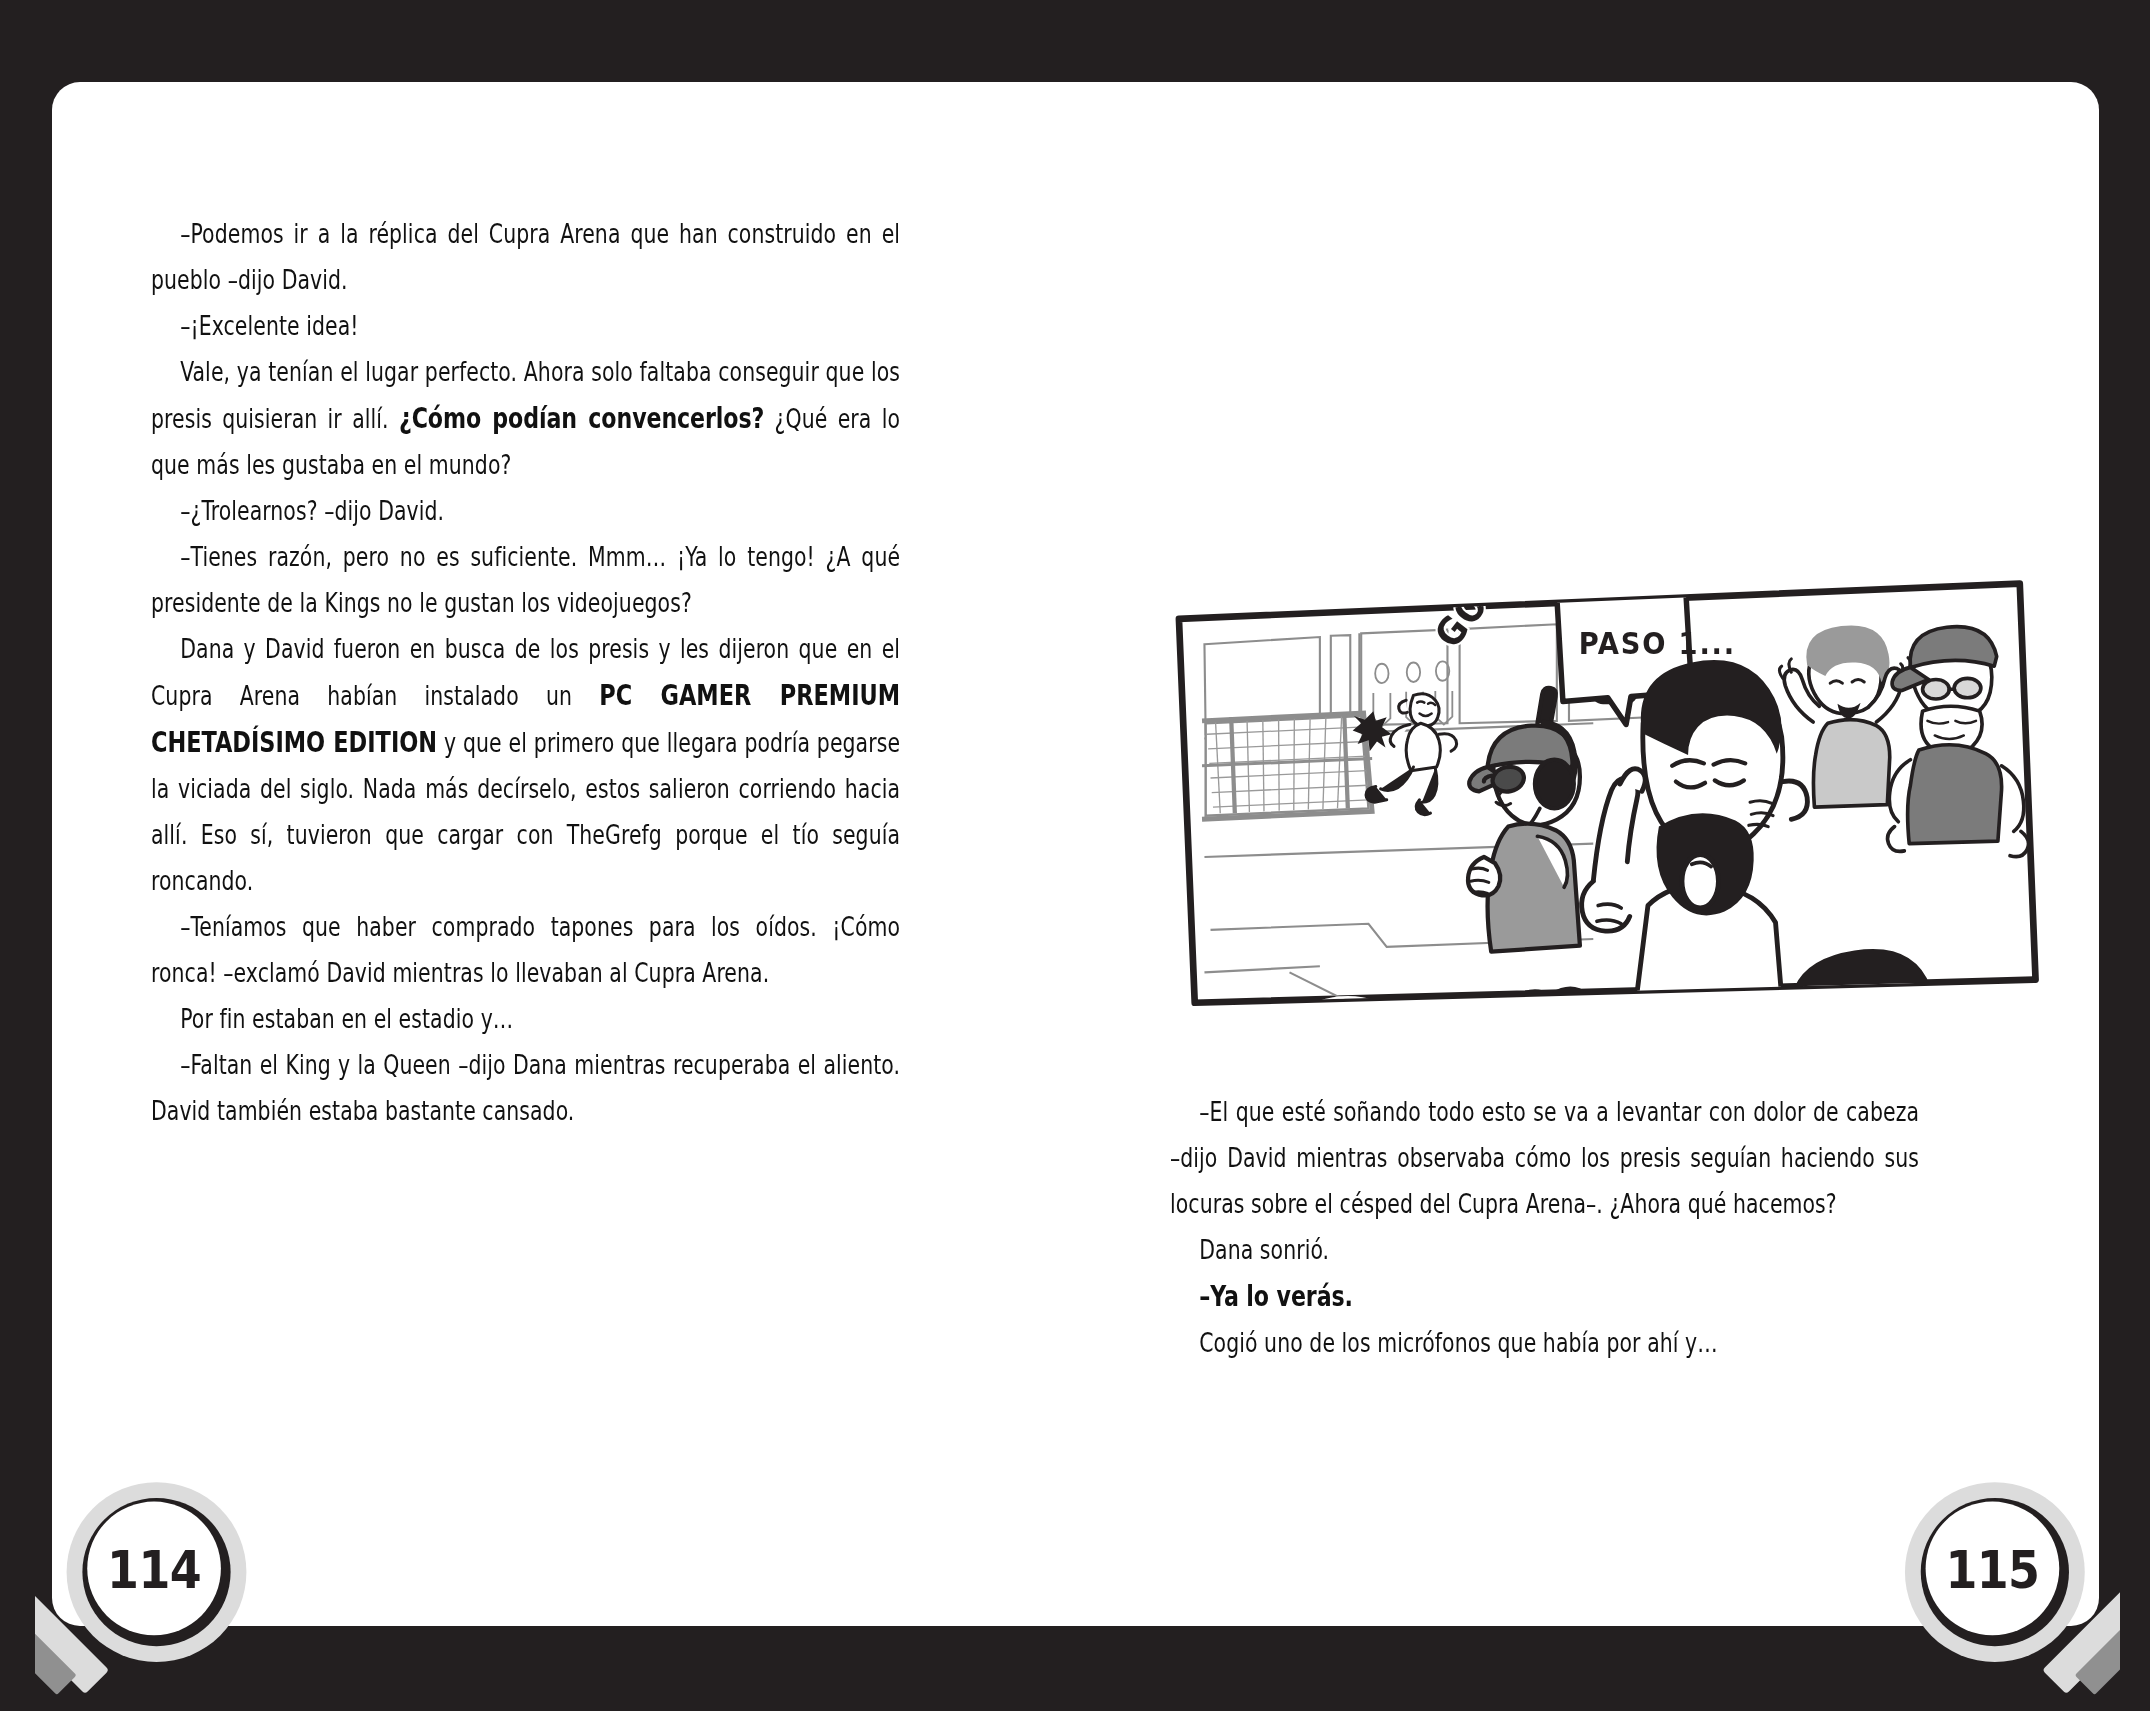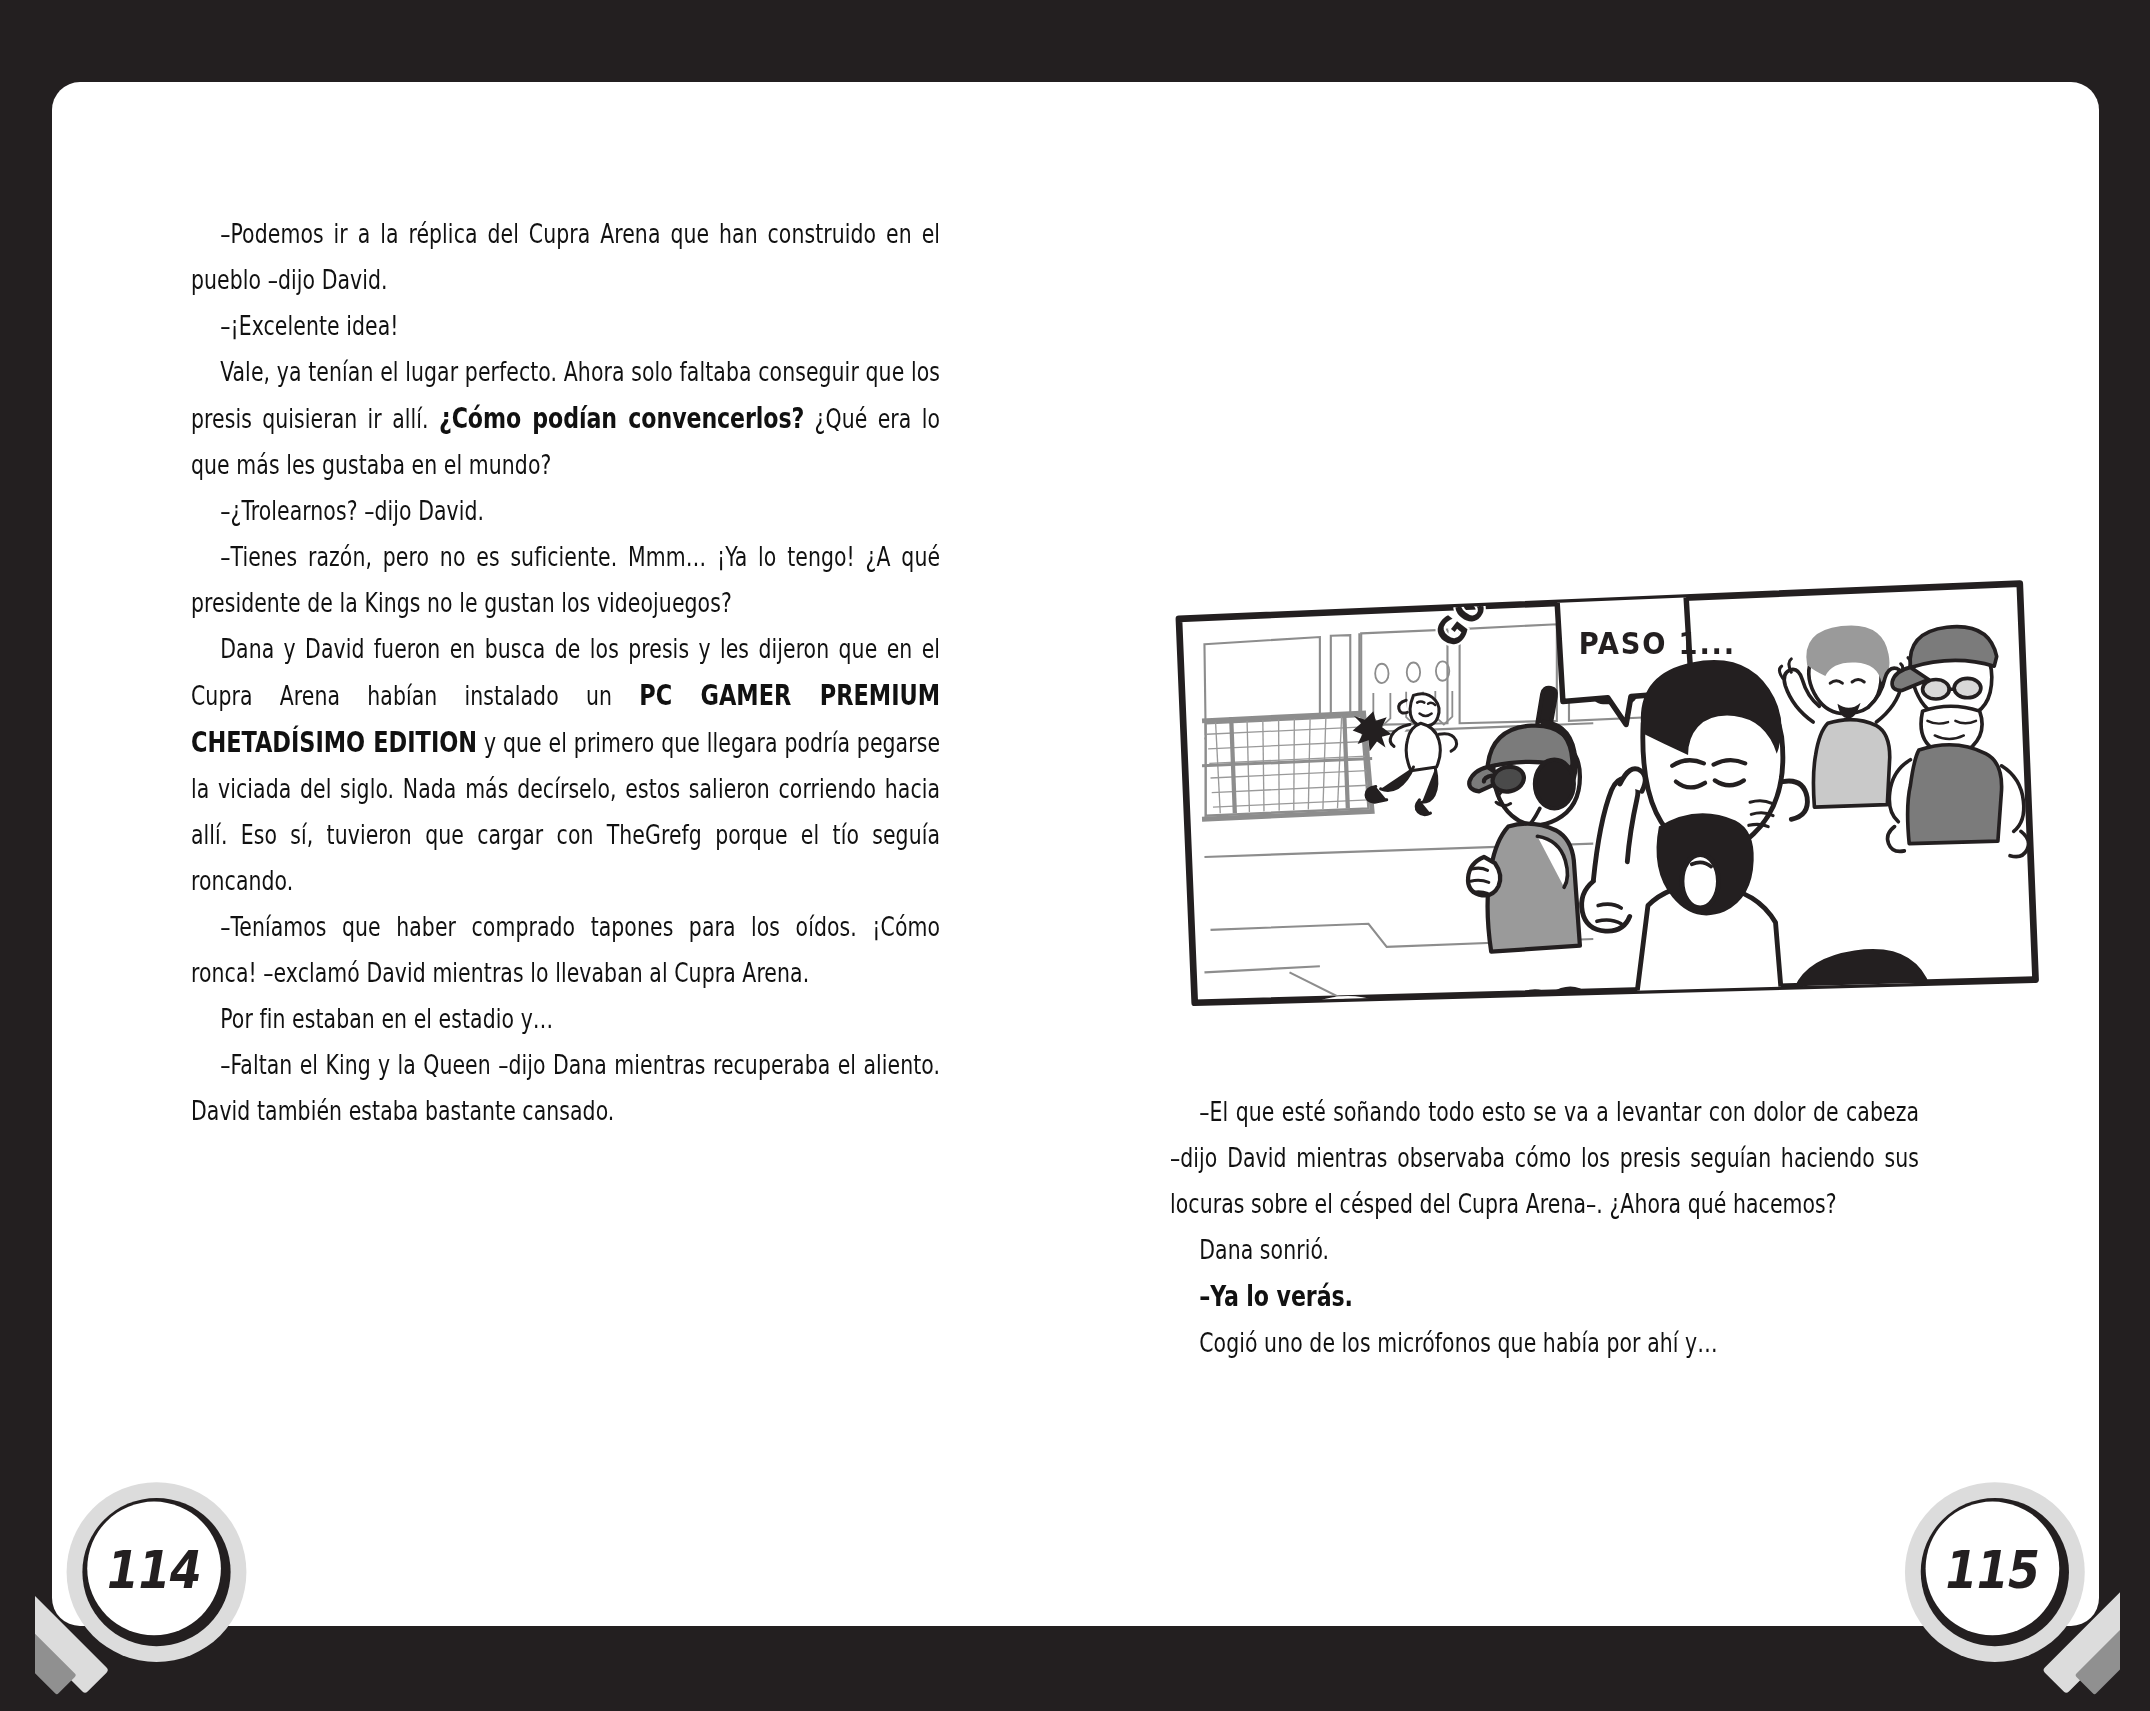--- a/index.html
+++ b/index.html
@@ -16,21 +16,21 @@
     width:2047px;height:1544px;
     background:#ffffff;
     border-radius:28px;
   }
 
   
   .column{
     position:absolute;top:211px;width:749px;
     color:#111;
   }
-  #column-left{left:151px;margin-left:40px;}
+  #column-left{left:151px;}
   #column-right{left:1170px;}
 
   .para{
     margin:0 0 0 0;
     font-family:"DejaVu Sans Condensed","Liberation Sans Narrow","Liberation Sans",sans-serif;
     font-size:26.4px;
     line-height:46px;
     letter-spacing:0.1px;
     text-align:justify;
     text-indent:34px;
@@ -53,21 +53,21 @@
 
   
   #illustration{
     position:absolute;left:1168px;top:541px;
     width:887px;height:480px;
   }
   #illustration svg{display:block;width:100%;height:100%;}
 
   
   .pagenum{
-    position:absolute;width:243px;height:243px;font-style:italic;
+    position:absolute;width:243px;height:243px;
   }
   #pagenum-left{left:35px;top:1453px;}
   #pagenum-right{left:1877px;top:1453px;}
   .pagenum svg{display:block;width:100%;height:100%;}
   .pagenum-text{
     font-family:"DejaVu Sans Condensed","Liberation Sans Narrow","Liberation Sans",sans-serif;
     font-weight:900;font-size:84px;fill:#231f20;letter-spacing:-1px;
   }
 </style>
 </head>

